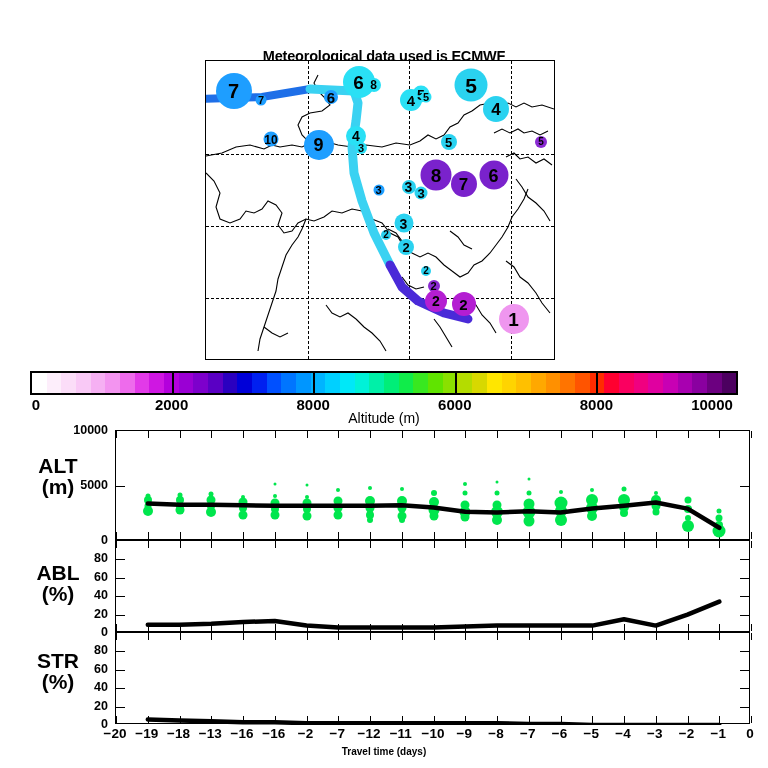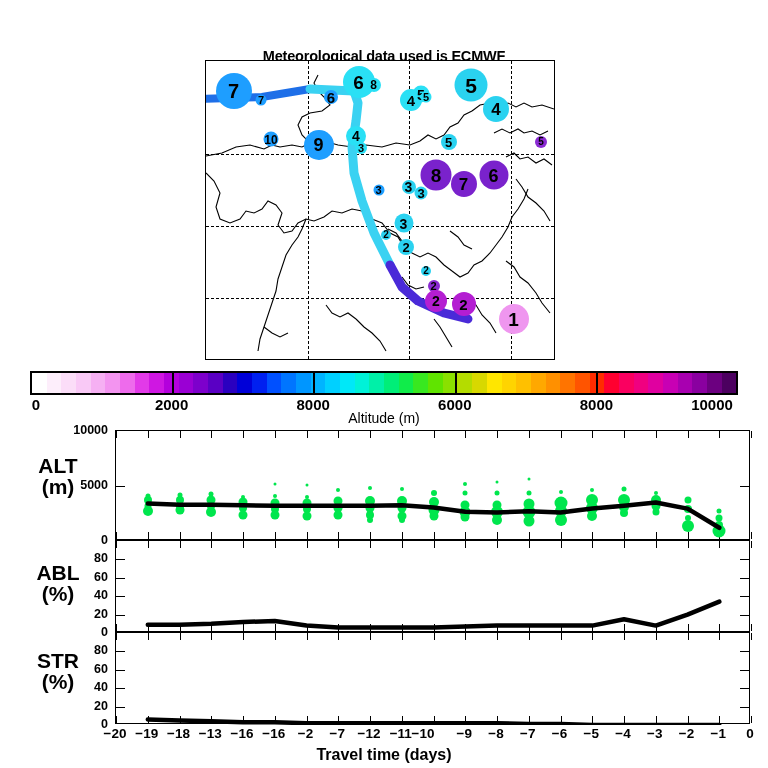--- a/index.html
+++ b/index.html
@@ -61,21 +61,21 @@
   .p-label{position:absolute;left:8px;width:100px;text-align:center;font-weight:bold;font-size:21px;line-height:1.02;}
   #alt-label{top:455px;}
   #abl-label{top:562px;}
   #str-label{top:650px;}
 
   .ytick{position:absolute;right:4px;font-size:12.5px;font-weight:bold;transform:translateY(-50%);white-space:nowrap;}
   .yticks{position:absolute;width:112px;left:0;}
 
   .xticks{position:absolute;left:115px;top:726px;width:635px;height:16px;}
   .xticks span{position:absolute;top:0;font-size:13.5px;font-weight:bold;transform:translateX(-50%);white-space:nowrap;}
-  .x-title{position:absolute;left:0;right:0;top:746px;text-align:center;font-size:16px;font-weight:bold;}
+  .x-title{position:absolute;left:0;right:0;top:746px;text-align:center;font-size:10px;font-weight:bold;}
 
   .blob{position:absolute;background:#00e64d;border-radius:50%;transform:translate(-50%,-50%);}
   svg{display:block;}
 </style>
 </head>
 <body>
 
 <div class="root">
 
   <div class="hdr hdr-l3">Meteorological data used is ECMWF</div>
@@ -517,21 +517,21 @@
       <span style="left: 0px;">−20</span>
       <span style="left: 31.75px;">−19</span>
       <span style="left: 63.5px;">−18</span>
       <span style="left: 95.25px;">−13</span>
       <span style="left: 127px;">−16</span>
       <span style="left: 158.75px;">−16</span>
       <span style="left: 190.5px;">−2</span>
       <span style="left: 222.25px;">−7</span>
       <span style="left: 254px;">−12</span>
       <span style="left: 285.75px;">−11</span>
-      <span style="left: 308px;">−10</span>
+      <span style="left: 318px;">−10</span>
       <span style="left: 349.25px;">−9</span>
       <span style="left: 381px;">−8</span>
       <span style="left: 412.75px;">−7</span>
       <span style="left: 444.5px;">−6</span>
       <span style="left: 476.25px;">−5</span>
       <span style="left: 508px;">−4</span>
       <span style="left: 539.75px;">−3</span>
       <span style="left: 571.5px;">−2</span>
       <span style="left: 603.25px;">−1</span>
       <span style="left: 635px;">0</span>

